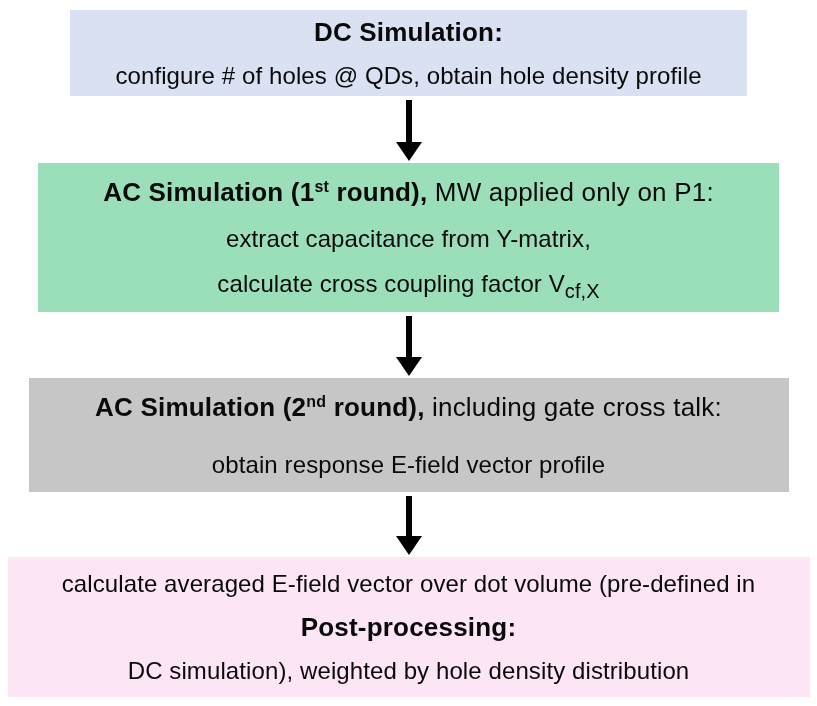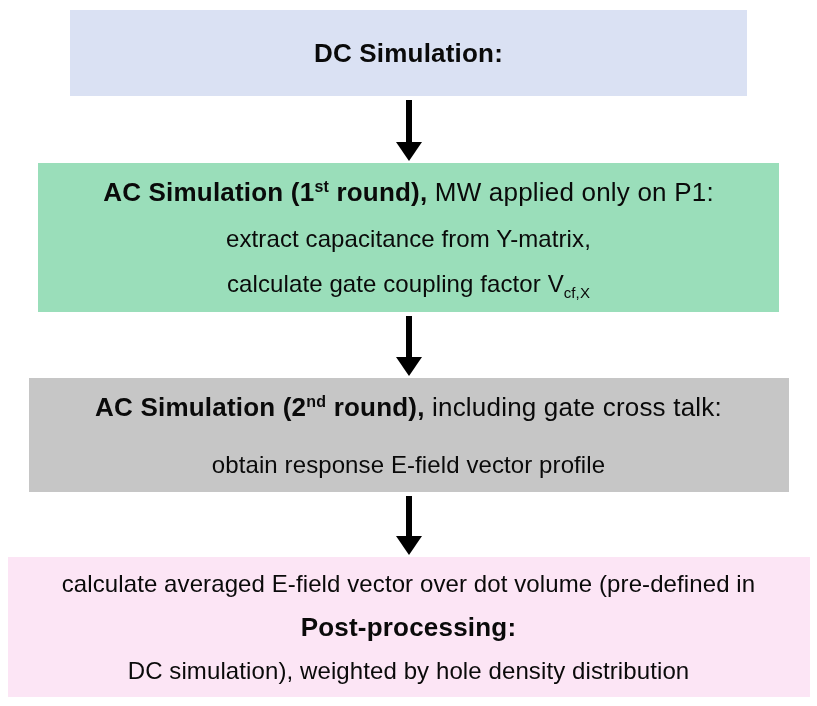--- a/index.html
+++ b/index.html
@@ -34,21 +34,21 @@
   .body-line { font-size: 24px; font-weight: 400; letter-spacing: 0.1px; }
   .reg { font-weight: 400; }
   .b   { font-weight: 700; }
   .sup {
     font-size: 16px;
     font-weight: 700;
     position: relative;
     top: -9px;
   }
   .sub {
-    font-size: 15px;
+    font-size: 20px;
     font-weight: 400;
     position: relative;
     top: 6px;
     margin-top: 40px;
   }
   .box1 { width: 677px; height: 86px;  row-gap: 14px; }
   .box2 { width: 741px; height: 149px; row-gap: 17px; }
   .box3 { width: 760px; height: 114px; row-gap: 28px; }
   .box4 { width: 802px; height: 140px; row-gap: 14px; }
   .arrow {
@@ -75,31 +75,32 @@
     border-top: 19px solid #000000;
   }
 </style>
 </head>
 <body>
 
 <div class="page">
 
   <div class="box box1" style="background: rgb(218, 225, 243);">
     <div class="line title">DC Simulation:</div>
+    <div class="line body-line">configure # of holes @ QDs, obtain hole density profile</div>
   </div>
 
   <div class="arrow arrow1">
     <div class="arrow-shaft" style="background: rgb(0, 0, 0);"></div>
     <div class="arrow-head"></div>
   </div>
 
   <div class="box box2" style="background: rgb(154, 222, 186); text-align: center;">
     <div class="line title"><span class="b">AC Simulation (1</span><span class="sup">st</span><span class="b"> round),</span><span class="reg"> MW applied only on P1:</span></div>
     <div class="line body-line">extract capacitance from Y-matrix,</div>
-    <div class="line body-line"><span>calculate gate coupling factor V</span><span class="sub">cf,X</span></div>
+    <div class="line body-line"><span>calculate cross coupling factor V</span><span class="sub">cf,X</span></div>
   </div>
 
   <div class="arrow arrow2">
     <div class="arrow-shaft" style="background: rgb(0, 0, 0);"></div>
     <div class="arrow-head"></div>
   </div>
 
   <div class="box box3" style="background: rgb(198, 198, 198);">
     <div class="line title"><span class="b">AC Simulation (2</span><span class="sup">nd</span><span class="b"> round),</span><span class="reg"> including gate cross talk:</span></div>
     <div class="line body-line">obtain response E-field vector profile</div>

